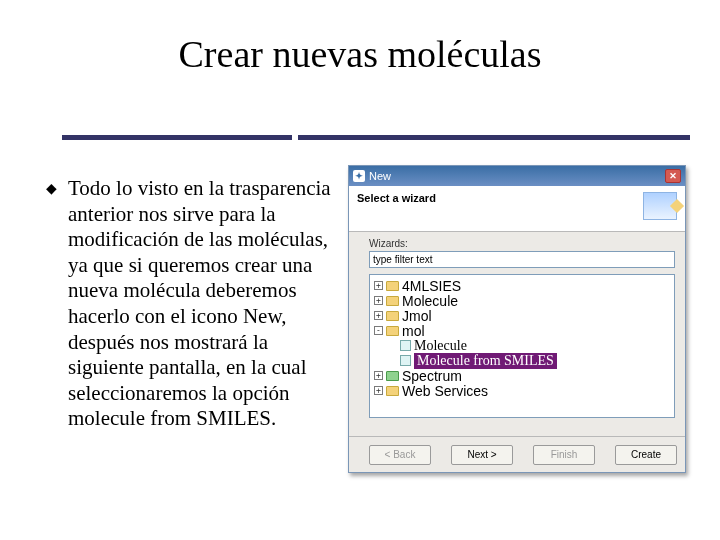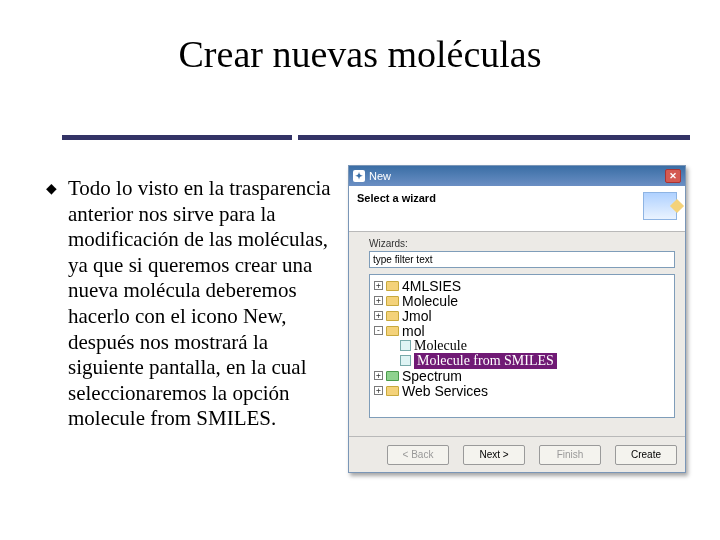--- a/index.html
+++ b/index.html
@@ -138,21 +138,21 @@
   }
   .tree-label { font-size:14px; }
   .tree-row.selected .tree-label {
     background:#701a75; color:#fff; padding:0 3px;
   }
   .dlg-buttons {
     position:absolute; left:0; right:0; bottom:0;
     height:36px;
     border-top:1px solid #b9b9b9;
     display:flex; align-items:center; justify-content:flex-end;
-    padding:0 8px; gap:14px;
+    padding:0 8px; gap:20px;
     background:#eceae6;
   }
   .wbtn {
     min-width:62px; height:20px;
     background:#f4f3ee;
     border:1px solid #9a9a9a;
     font-size:10px;
     color:#999;
     border-radius:2px;
     display:flex; align-items:center; justify-content:center;

